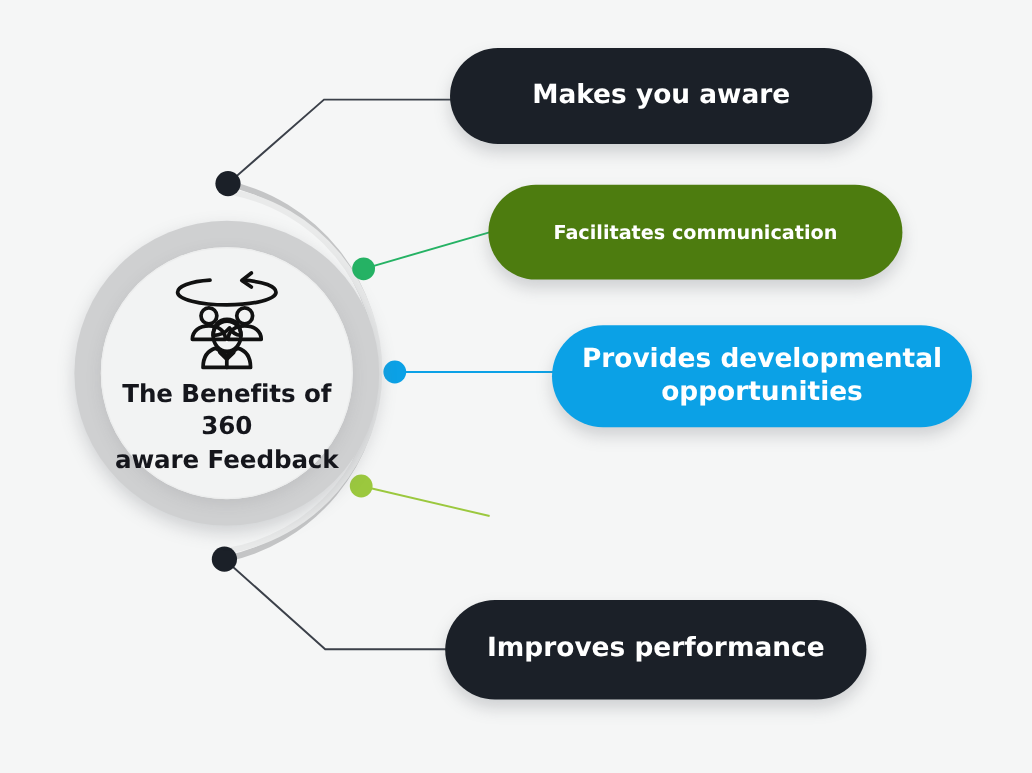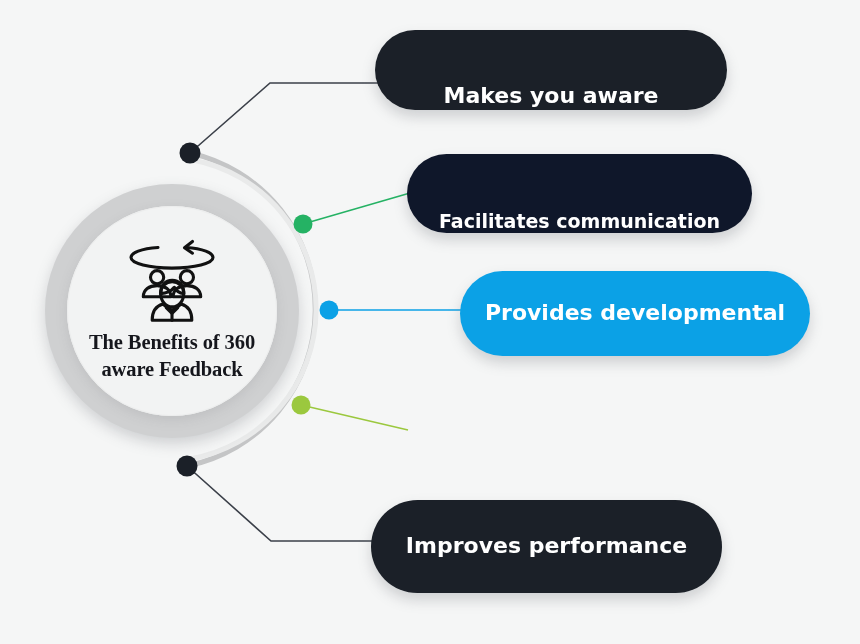--- a/index.html
+++ b/index.html
@@ -22,25 +22,24 @@
     position: absolute;
     left: 0; top: 0;
     width: 860px;
     height: 644px;
     pointer-events: none;
   }
 
   
   .hub {
     position: absolute;
-    left: 45px;
+    left: 62px;
     top: 184px;
     width: 254px;
     height: 254px;
-    font-family: Liberation Serif, serif;
   }
   .hub-ring {
     position: absolute;
     left: 0; top: 0;
     width: 254px;
     height: 254px;
     border-radius: 50%;
     background: #cfd0d1;
     box-shadow: 0 6px 14px rgba(120,124,128,0.30);
   }
@@ -87,25 +86,25 @@
     color: #ffffff;
     font-weight: 600;
     box-sizing: border-box;
     box-shadow: 0 7px 13px rgba(120,124,128,0.30);
     padding: 0 22px;
   }
   .pill-label {
     line-height: 1.22;
     display: block;
   }
-  .pill-1 { left: 375px; top: 30px;  width: 352px; height: 80px;  background: #1b2028; font-size: 22px; align-items: flex-end; }
-  .pill-2 { left: 407px; top: 154px; width: 345px; height: 79px;  background: #0f172a; font-size: 19px; align-items: flex-end; }
+  .pill-1 { left: 375px; top: 40px;  width: 352px; height: 80px;  background: #1b2028; font-size: 22px; }
+  .pill-2 { left: 407px; top: 154px; width: 345px; height: 79px;  background: #4d7c0f; font-size: 16px; }
   .pill-3 { left: 460px; top: 271px; width: 350px; height: 85px;  background: #0ba1e6; font-size: 22px; }
   .pill-4 { left: 403px; top: 388px; width: 349px; height: 79px;  background: #9bc83e; font-size: 21.5px; }
-  .pill-5 { left: 371px; top: 500px; width: 351px; height: 93px;  background: #1b2028; font-size: 22px; }
+  .pill-5 { left: 371px; top: 500px; width: 351px; height: 83px;  background: #1b2028; font-size: 22px; }
 </style>
 </head>
 <body>
 
 <div id="canvas">
 
   <svg id="connectors" viewBox="0 0 860 644" xmlns="http://www.w3.org/2000/svg">
 
     <path d="M 190 153 A 160 160 0 0 1 187 466" fill="none" stroke="#c4c5c6" stroke-width="5" stroke-linecap="round" transform="translate(0,0)"></path>
     <path d="M 193 160 A 152 152 0 0 1 190 459" fill="none" stroke="#e9eaea" stroke-width="5" stroke-linecap="round"></path>
@@ -166,20 +165,21 @@
     <span class="pill-label">Makes you aware</span>
   </div>
 
   <div class="pill pill-2">
     <span class="pill-label">Facilitates communication</span>
   </div>
 
   <div class="pill pill-3">
     <span class="pill-label">
       <span>Provides developmental</span><br>
+      <span>opportunities</span>
     </span>
   </div>
 
 
   <div class="pill pill-5">
     <span class="pill-label">Improves performance</span>
   </div>
 
 </div>
 

